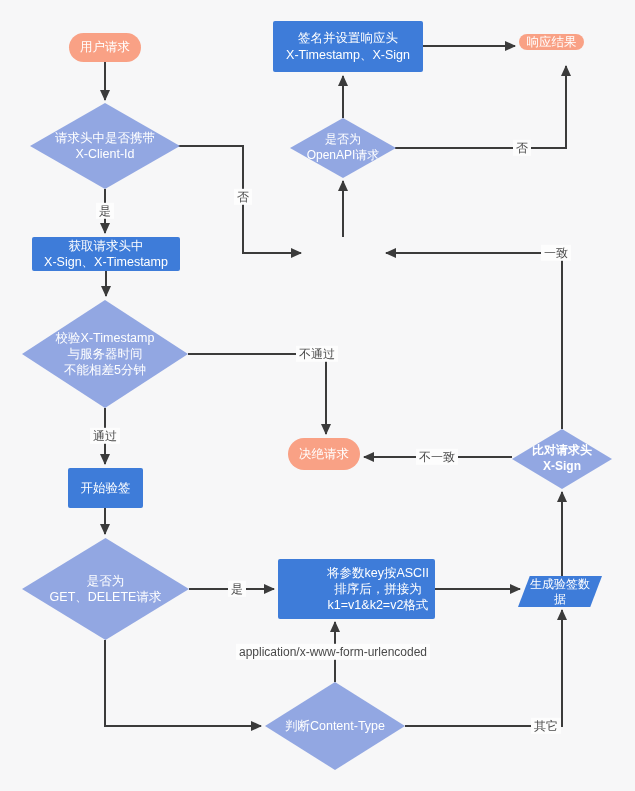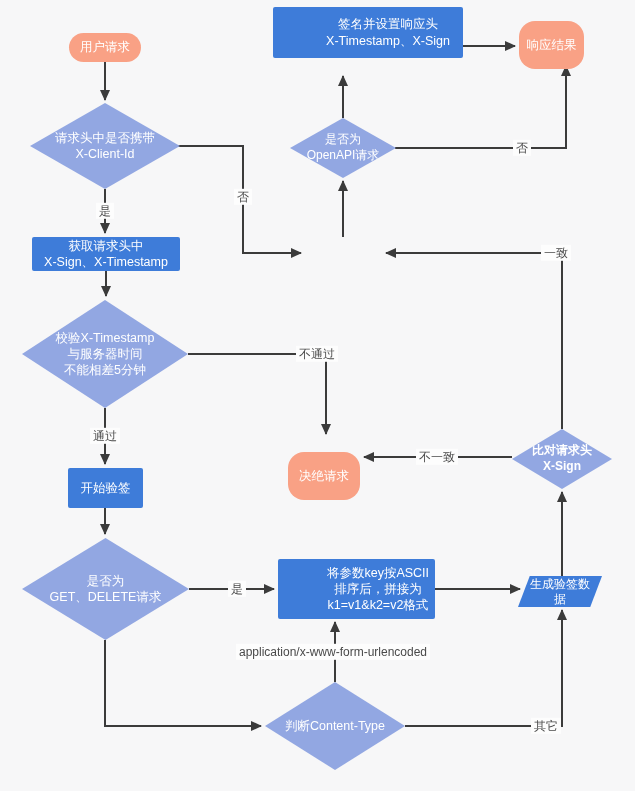--- a/index.html
+++ b/index.html
@@ -114,30 +114,30 @@
 k1=v1&amp;k2=v2格式</div>
 
   <div class="node decision" style="left:265px; top:682px; width:140px; height:88px;">判断Content-Type</div>
 
   <div class="node data-shape" style="left:518px; top:576px; width:84px; height:31px; font-size:12px; line-height:1.2;">生成验签数
 据</div>
 
   <div class="node decision" style="left:512px; top:429px; width:100px; height:60px; font-size:12px;font-weight:bold;">比对请求头
 X-Sign</div>
 
-  <div class="node terminal" style="left:288px; top:452px; width:72px; height:48px;">决绝请求</div>
+  <div class="node terminal" style="left:288px; top:438px; width:72px; height:32px;">决绝请求</div>
 
 
   <div class="node decision" style="left:290px; top:118px; width:106px; height:60px; font-size:12px;">是否为
 OpenAPI请求</div>
 
-  <div class="node process" style="left:273px; top:7px; width:150px; height:51px;padding-left:40px;">签名并设置响应头
+  <div class="node process" style="left:273px; top:21px; width:150px; height:51px;">签名并设置响应头
 X-Timestamp、X-Sign</div>
 
-  <div class="node terminal" style="left:519px; top:21px; width:65px; height:48px;">响应结果</div>
+  <div class="node terminal" style="left:519px; top:34px; width:65px; height:16px;">响应结果</div>
 
   <div class="edge-label" style="left:105px; top:211px;">是</div>
   <div class="edge-label" style="left:243px; top:197px;">否</div>
   <div class="edge-label" style="left:105px; top:436px;">通过</div>
   <div class="edge-label" style="left:317px; top:354px;">不通过</div>
   <div class="edge-label" style="left:237px; top:589px;">是</div>
   <div class="edge-label" style="left:333px; top:652px;">application/x-www-form-urlencoded</div>
   <div class="edge-label" style="left:546px; top:726px;">其它</div>
   <div class="edge-label" style="left:437px; top:457px;">不一致</div>
   <div class="edge-label" style="left:556px; top:253px;">一致</div>

